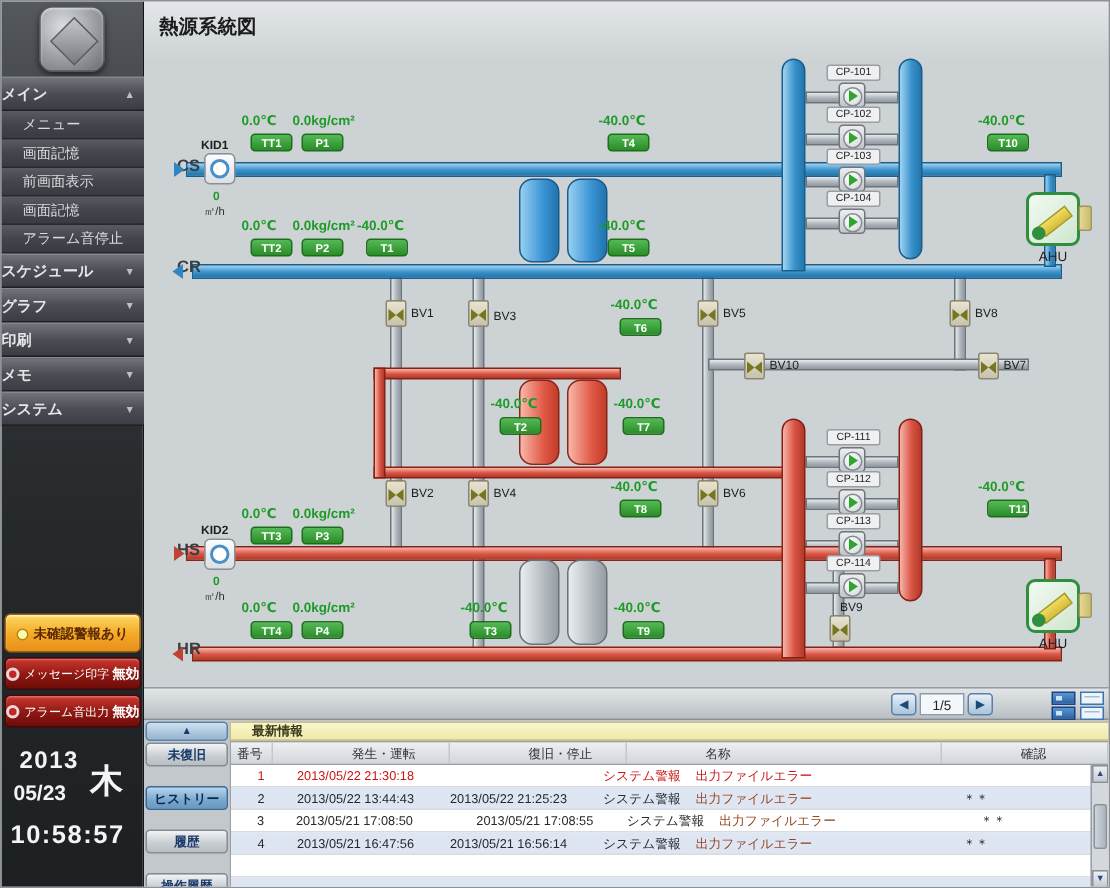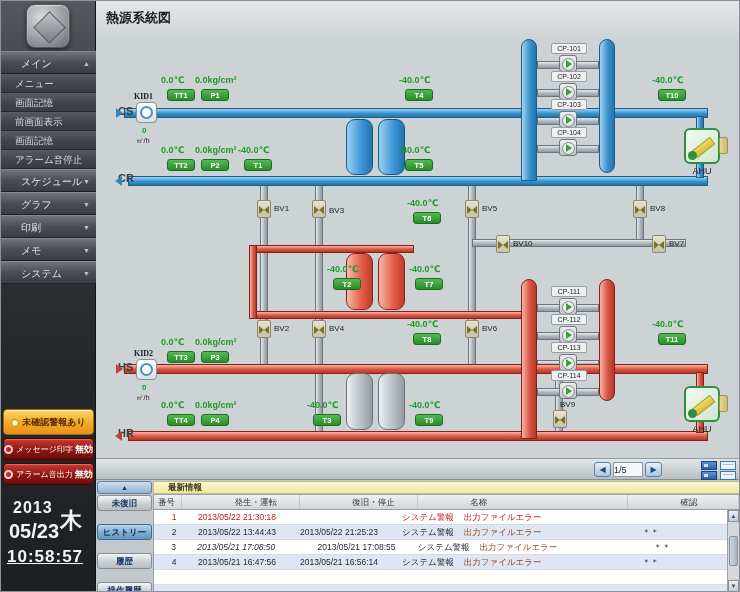--- a/index.html
+++ b/index.html
@@ -9,42 +9,42 @@
   
   #sidebar { position:absolute; left:0; top:0; width:95px; height:592px;
     background:linear-gradient(180deg,#55595d,#35393d 22%,#26292c 60%,#1d2023); border-right:1px solid #121416; }
   #logo { position:absolute; left:25px; top:3px; width:44px; height:44px; border-radius:9px;
     background:radial-gradient(circle at 35% 30%,#d9dde0,#9a9ea2 55%,#696d71); border:1px solid #54585c;
     box-shadow:inset 0 1px 2px rgba(255,255,255,.6), 0 2px 4px rgba(0,0,0,.55); }
   #logo::before { content:""; position:absolute; left:11px; top:11px; width:21px; height:21px;
     background:linear-gradient(135deg,#c2c6ca,#787c80); transform:rotate(45deg); border:1px solid #5a5e62; }
   #menu { position:absolute; left:0; top:50px; width:95px; }
   .mi { position:relative; width:95px; color:#e4e6e8; cursor:pointer; overflow:hidden; white-space:nowrap; }
-  .mi.header { height:23px; line-height:23px; padding-left:20px; font-size:10px; font-weight:normal;
+  .mi.header { height:23px; line-height:23px; padding-left:0; font-size:10px; font-weight:bold;
     background:linear-gradient(180deg,#70747a,#4a4e54 50%,#3a3e44); border-top:1px solid #84888e; border-bottom:1px solid #1e2024; }
   .mi.item { height:19px; line-height:19px; padding-left:14px; font-size:9.5px; color:#d9dbdd;
     background:linear-gradient(180deg,#585c62,#42464c 50%,#383c42); border-bottom:1px solid #26282c; }
   .mi .arr { position:absolute; right:6px; top:0; font-size:7px; color:#bcc0c4; }
 
   #alarm-stack { position:absolute; left:2px; top:408px; width:91px; }
   .abtn { position:relative; width:91px; border-radius:4px; margin-bottom:3px; text-align:center; cursor:pointer; white-space:nowrap; overflow:hidden; }
   .abtn.orange { height:26px; line-height:25px; font-size:9px; font-weight:bold; color:#5a2800;
     background:linear-gradient(180deg,#fcd862,#f4a824 55%,#e8901c); border:1px solid #a06210; box-shadow:inset 0 1px 1px rgba(255,255,255,.7); }
   .abtn.red { height:22px; line-height:21px; font-size:8px; color:#fff;
     background:linear-gradient(180deg,#cc3830,#8e1812 55%,#6e0c08); border:1px solid #4a0604; box-shadow:inset 0 1px 1px rgba(255,255,255,.3); }
   .abtn .ico { display:inline-block; width:8px; height:8px; border-radius:50%; margin-right:3px; vertical-align:middle; }
   .abtn.orange .ico { background:#fff8b0; border:1px solid #b08810; }
   .abtn.red .ico { background:#c02828; border:2px solid #eed6d6; width:9px; height:9px; }
   .abtn .state { font-weight:bold; margin-left:2px; font-size:9px; }
 
   #clock { position:absolute; left:0; top:498px; width:95px; height:94px; color:#f4f4f4; }
   #clk-year { position:absolute; left:12px; top:0; font-size:16px; font-weight:bold; letter-spacing:1px; }
-  #clk-date { position:absolute; left:8px; top:21px; font-size:20px; font-weight:bold;text-align:right; }
+  #clk-date { position:absolute; left:8px; top:21px; font-size:14px; font-weight:bold;text-align:right; }
   #clk-wd   { position:absolute; left:59px; top:7px; font-size:22px; font-weight:bold; }
-  #clk-time { position:absolute; left:6px; top:48px; font-size:17px; font-weight:bold; letter-spacing:1px;text-decoration:underline; }
+  #clk-time { position:absolute; left:6px; top:48px; font-size:17px; font-weight:bold; letter-spacing:1px; }
 
   
   #main { position:absolute; left:95px; top:0; width:645px; height:457px;
     background:linear-gradient(180deg,#e3e7e9,#cdd2d5 40px); }
   #dg-title { position:absolute; left:10px; top:8px; font-size:13px; font-weight:bold; color:#1a1c1e; z-index:9; }
   #canvas { position:absolute; left:0; top:0; width:645px; height:457px; overflow:hidden; }
 
   .pipe { position:absolute; }
   .pipe.h.blue { background:linear-gradient(180deg,#a0d4f2,#3a92cc 55%,#2176ac); border:1px solid #195e8c; }
   .pipe.v.blue { background:linear-gradient(90deg,#a0d4f2,#3a92cc 55%,#2176ac); border:1px solid #195e8c; }
@@ -77,41 +77,41 @@
   .valve::before { content:""; position:absolute; left:1px; top:5px; width:0; height:0;
     border-top:4px solid transparent; border-bottom:4px solid transparent; border-left:5px solid #76761e; }
   .valve::after { content:""; position:absolute; right:1px; top:5px; width:0; height:0;
     border-top:4px solid transparent; border-bottom:4px solid transparent; border-right:5px solid #76761e; }
   .vlab { position:absolute; font-size:8px; color:#1c1e20; white-space:nowrap; }
 
   .sval { position:absolute; font-size:9px; font-weight:bold; color:#1e9a28; white-space:nowrap; }
   .stag { position:absolute; height:12px; line-height:11px; text-align:center; font-size:7.5px; font-weight:bold; color:#fff;
     background:linear-gradient(180deg,#54ba54,#2a8c2a); border:1px solid #1c6e1c; border-rad;border-radius:3px; }
 
-  .kid-lab { position:absolute; font-size:8px; font-weight:bold; color:#1c1e20;font-family:Liberation Serif, serif; }
+  .kid-lab { position:absolute; font-size:8px; font-weight:bold; color:#1c1e20; }
   .kid-dev { position:absolute; background:linear-gradient(180deg,#fbfcfd,#dce0e3); border:1px solid #8a9096; border-radius:4px; }
   .kid-dev::before { content:""; position:absolute; left:3px; top:3px; width:9px; height:9px; border:2px solid #4a90c8; border-radius:50%; background:#fff; }
   .kid-val { position:absolute; font-size:8px; font-weight:bold; color:#1e9a28; }
   .kid-unit { position:absolute; font-size:7.5px; color:#2c2e30; white-space:nowrap; }
 
   .ahu { position:absolute; border:2px solid #2f8f3f; border-radius:6px; background:linear-gradient(135deg,#f2faf2,#cfe6cf); }
   .ahu::before { content:""; position:absolute; left:6px; top:13px; width:21px; height:7px;
     background:linear-gradient(180deg,#f0dc60,#d8bc38); border:1px solid #a89820; transform:rotate(-38deg); }
   .ahu::after { content:""; position:absolute; left:2px; bottom:2px; width:9px; height:9px; border-radius:50%; background:#2f8f3f; }
   .ahu-tab { position:absolute; background:linear-gradient(90deg,#e4d894,#c8bc6c); border:1px solid #a0945c; border-radius:2px; }
   .ahu-lab { position:absolute; text-align:center; font-size:9px; color:#1c1e20; }
 
   
   #strip { position:absolute; left:95px; top:457px; width:645px; height:22px;
     background:linear-gradient(180deg,#e2e6e8,#b9bfc3); border-top:1px solid #969ca0; border-bottom:1px solid #878d91; }
   .pg-btn { position:absolute; top:3px; width:17px; height:15px; cursor:pointer;
     background:linear-gradient(180deg,#e8f0f8,#a8c4dc); border:1px solid #5a82a8; border-radius:3px;
     font-size:8px; color:#1a4a7a; text-align:center; line-height:14px; }
   #pg-cur { position:absolute; top:3px; width:30px; height:15px; background:#f4f8fa; border:1px solid #8a9aa8;
-    font-size:9px; color:#222; line-height:14px; }
+    font-size:9px; color:#222; text-align:center; line-height:14px; }
   .vicon { position:absolute; cursor:pointer; }
   .vicon.filled { background:linear-gradient(180deg,#5a94d4,#2a64a8); border:1px solid #1a4480; }
   .vicon.filled::before { content:""; position:absolute; left:2px; top:2px; right:8px; bottom:2px; background:#cfe2f4; }
   .vicon.outline { background:#eef4f8; border:1px solid #3a74b4; }
   .vicon.outline::before { content:""; position:absolute; left:2px; top:2px; right:2px; bottom:4px; background:#9cc0e0; }
 
   
   #bottom { position:absolute; left:95px; top:479px; width:645px; height:113px; background:#c2c8cc; }
   #collapse-btn { position:absolute; left:1px; top:1px; width:55px; height:13px; cursor:pointer;
     background:linear-gradient(180deg,#cfe0ee,#94b4d0); border:1px solid #5a82a8; border-radius:3px;
@@ -273,21 +273,21 @@
         <div class="stag" style="left: 309px; top: 158px; width: 28px; height: 12px;">T5</div>
         <div class="sval" style="left: 311px; top: 197px;">-40.0℃</div>
         <div class="stag" style="left: 317px; top: 211px; width: 28px; height: 12px;">T6</div>
         <div class="sval" style="left: 231px; top: 263px;">-40.0℃</div>
         <div class="stag" style="left: 237px; top: 277px; width: 28px; height: 12px;">T2</div>
         <div class="sval" style="left: 313px; top: 263px;">-40.0℃</div>
         <div class="stag" style="left: 319px; top: 277px; width: 28px; height: 12px;">T7</div>
         <div class="sval" style="left: 311px; top: 318px;">-40.0℃</div>
         <div class="stag" style="left: 317px; top: 332px; width: 28px; height: 12px;">T8</div>
         <div class="sval" style="left: 556px; top: 318px;">-40.0℃</div>
-        <div class="stag" style="left: 562px; top: 332px; width: 28px; height: 12px;">T11</div>
+        <div class="stag" style="left: 562px; top: 332px; width: 28px; height: 12px; text-align: right;">T11</div>
         <div class="sval" style="left: 65px; top: 336px;">0.0℃</div>
         <div class="stag" style="left: 71px; top: 350px; width: 28px; height: 12px;">TT3</div>
         <div class="sval" style="left: 99px; top: 336px;">0.0kg/cm²</div>
         <div class="stag" style="left: 105px; top: 350px; width: 28px; height: 12px;">P3</div>
         <div class="sval" style="left: 65px; top: 399px;">0.0℃</div>
         <div class="stag" style="left: 71px; top: 413px; width: 28px; height: 12px;">TT4</div>
         <div class="sval" style="left: 99px; top: 399px;">0.0kg/cm²</div>
         <div class="stag" style="left: 105px; top: 413px; width: 28px; height: 12px;">P4</div>
         <div class="sval" style="left: 211px; top: 399px;">-40.0℃</div>
         <div class="stag" style="left: 217px; top: 413px; width: 28px; height: 12px;">T3</div>
@@ -353,21 +353,21 @@
         </div>
         <div class="trow alt">
           <div class="c no" style="width: 40px;">2</div>
           <div class="c" style="width: 102px;">2013/05/22 13:44:43</div>
           <div class="c" style="width: 102px;">2013/05/22 21:25:23</div>
           <div class="c" style="width: 240px;"><span>システム警報</span><span class="detail">出力ファイルエラー</span></div>
           <div class="c" style="width: 91px;">＊＊</div>
         </div>
         <div class="trow">
           <div class="c no" style="width: 40px;">3</div>
-          <div class="c" style="width: 102px; font-style: italic;">2013/05/21 17:08:50</div>
+          <div class="c" style="width: 102px;">2013/05/21 17:08:50</div>
           <div class="c" style="width: 102px; margin-left: 20px;">2013/05/21 17:08:55</div>
           <div class="c" style="width: 240px;"><span>システム警報</span><span class="detail">出力ファイルエラー</span></div>
           <div class="c" style="width: 91px;">＊＊</div>
         </div>
         <div class="trow alt">
           <div class="c no" style="width: 40px;">4</div>
           <div class="c" style="width: 102px;">2013/05/21 16:47:56</div>
           <div class="c" style="width: 102px;">2013/05/21 16:56:14</div>
           <div class="c" style="width: 240px;"><span>システム警報</span><span class="detail">出力ファイルエラー</span></div>
           <div class="c" style="width: 91px;">＊＊</div>

